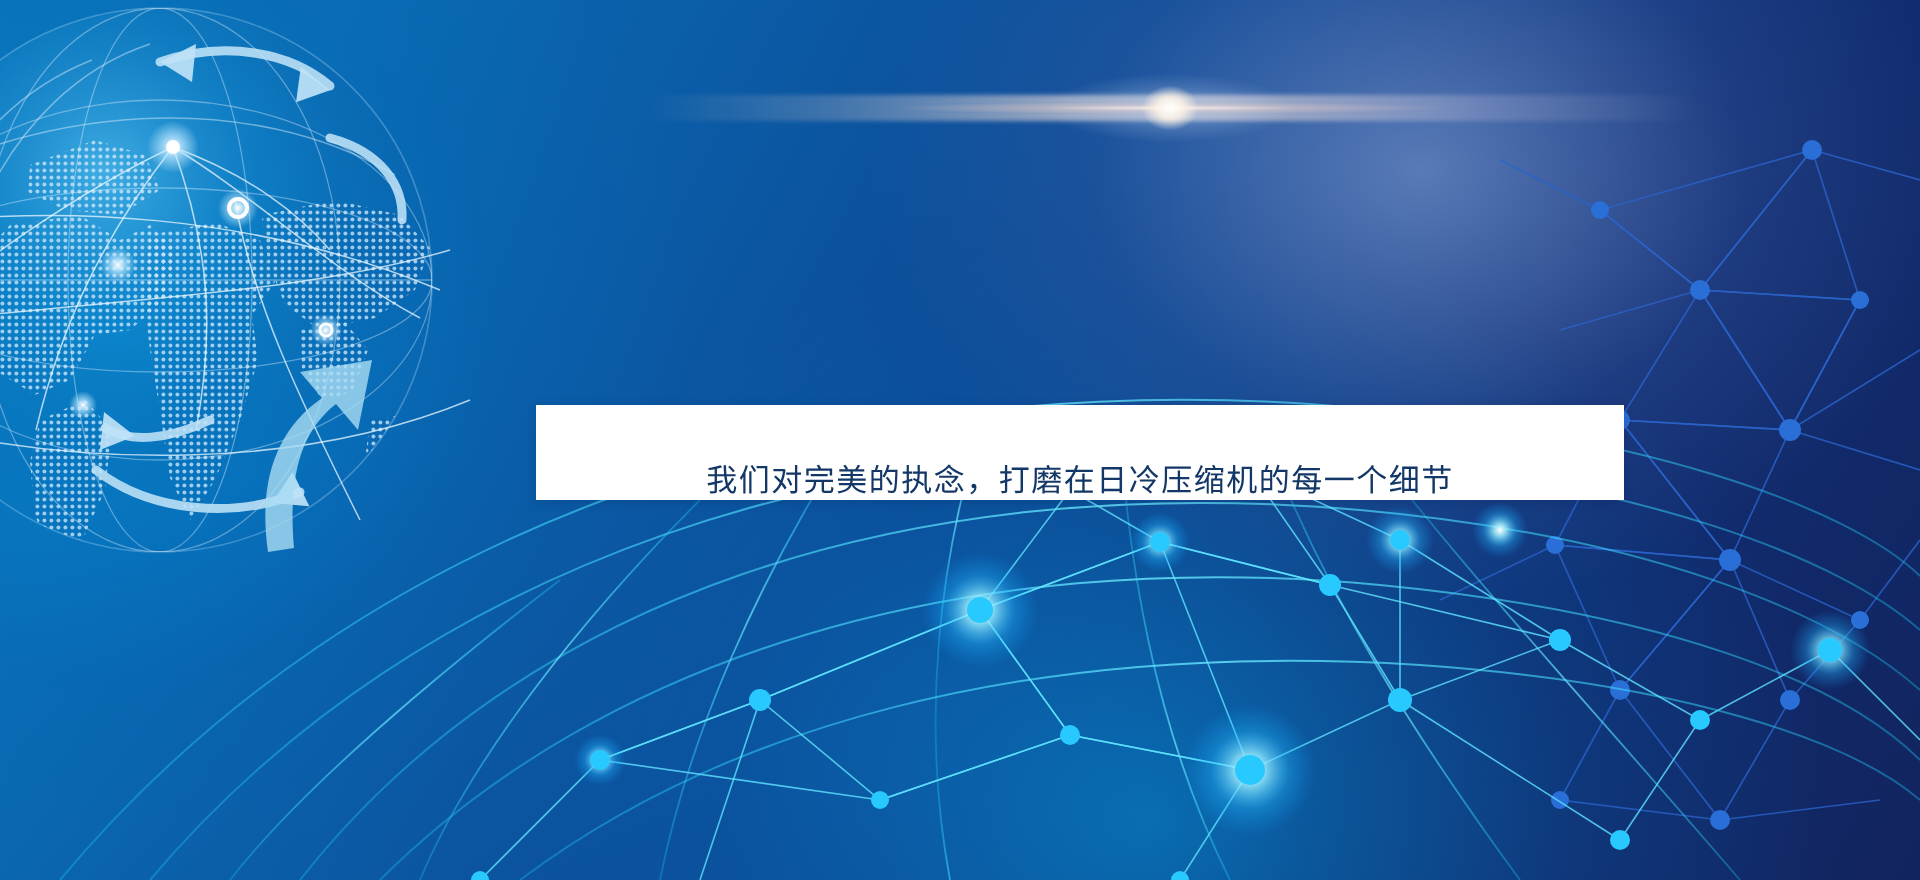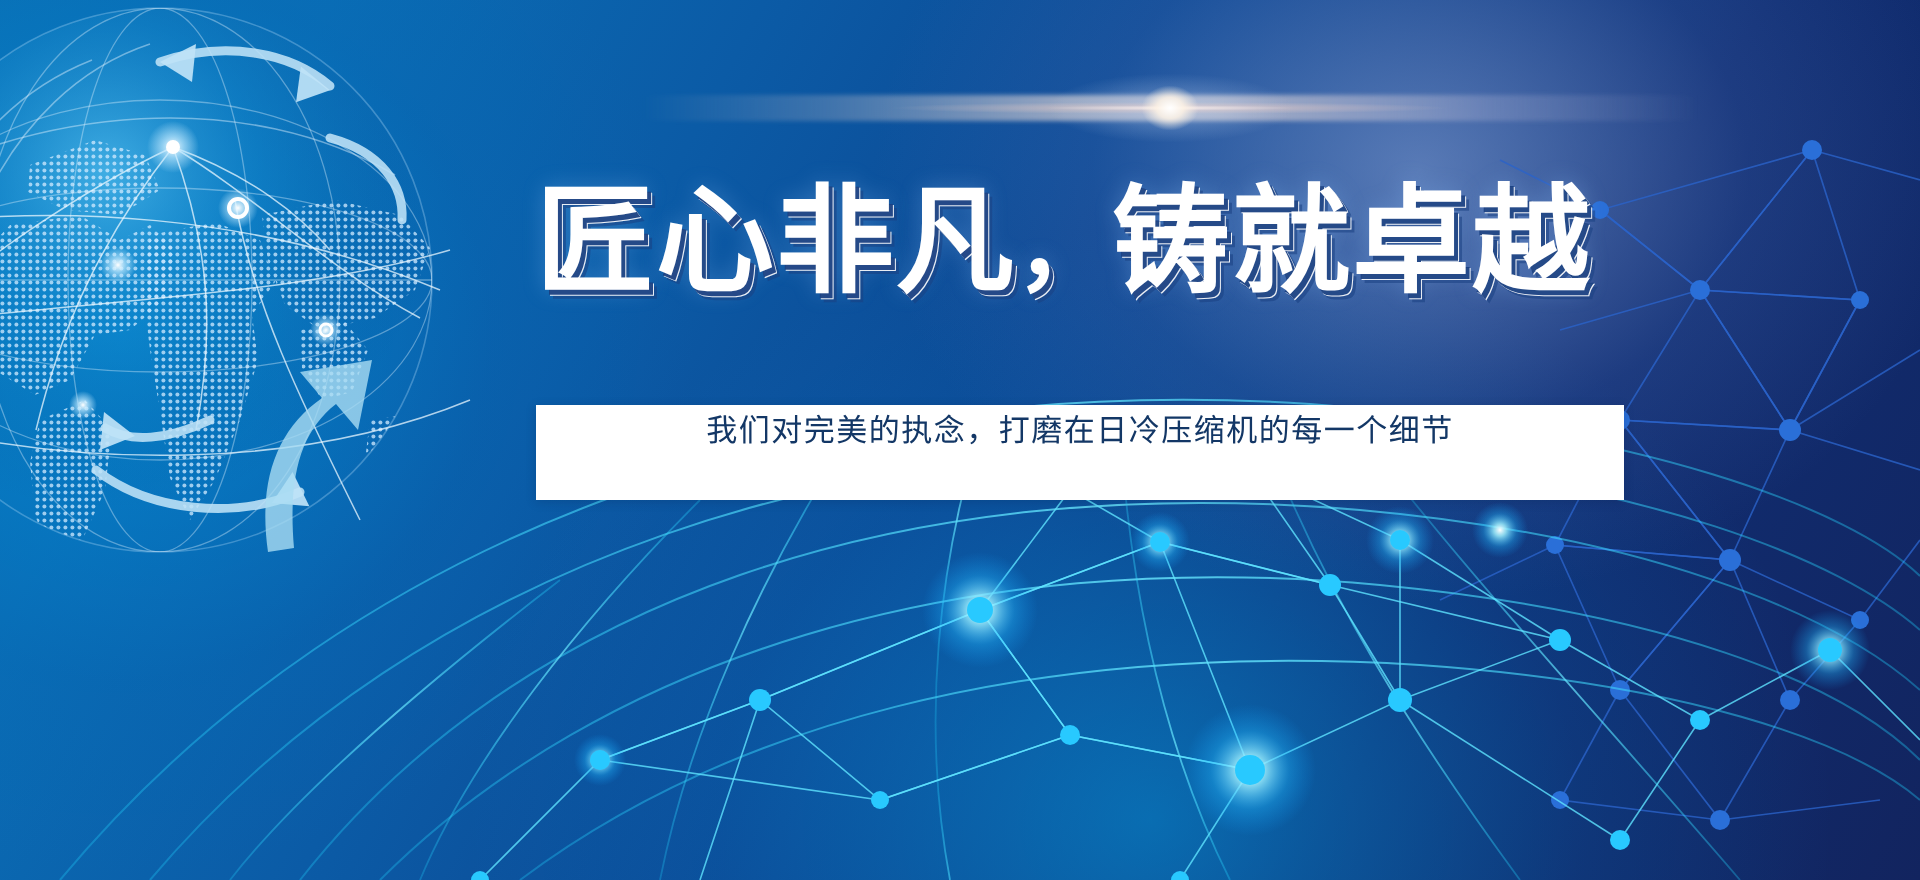--- a/index.html
+++ b/index.html
@@ -48,21 +48,21 @@
        5px 6px 0 rgba(255,255,255,0.9),
        8px 9px 0 rgba(26,64,130,0.55),
        0 0 22px rgba(150,200,255,0.30);
   }
   .headline .comma{font-size:96px;letter-spacing:0;}
 
   
   .subbar{
     position:absolute;left:536px;top:405px;width:1088px;height:95px;
     background:#ffffff;
-    display:flex;align-items:flex-start;justify-content:center;
+    display:flex;align-items:flex-end;justify-content:center;
     box-shadow:0 2px 10px rgba(0,20,60,0.18);
   }
   .subbar .subtext{
     font-family:"DejaVu Sans","Liberation Sans",sans-serif;
     font-size:31px;font-weight:400;color:#133766;letter-spacing:1.5px;
     white-space:nowrap;
   }
 
   
   .nd{fill:#2a6fd8;}
@@ -286,21 +286,18 @@
       <circle cx="1400" cy="540" r="10"></circle>
       <circle cx="1560" cy="640" r="11"></circle>
       <circle cx="1700" cy="720" r="10"></circle>
       <circle cx="1620" cy="840" r="10"></circle>
       <circle cx="1830" cy="650" r="12"></circle>
       <circle cx="1180" cy="880" r="9"></circle>
       <circle cx="480" cy="880" r="9"></circle>
     </g>
   </svg>
 
-  <div class="headline">
-    <span>匠心非凡</span><span class="comma">，</span><span>铸就卓越</span>
-  </div>
 
   <div class="subbar">
     <span class="subtext">我们对完美的执念，打磨在日冷压缩机的每一个细节</span>
   </div>
 
 </div>
 
 </body></html>

